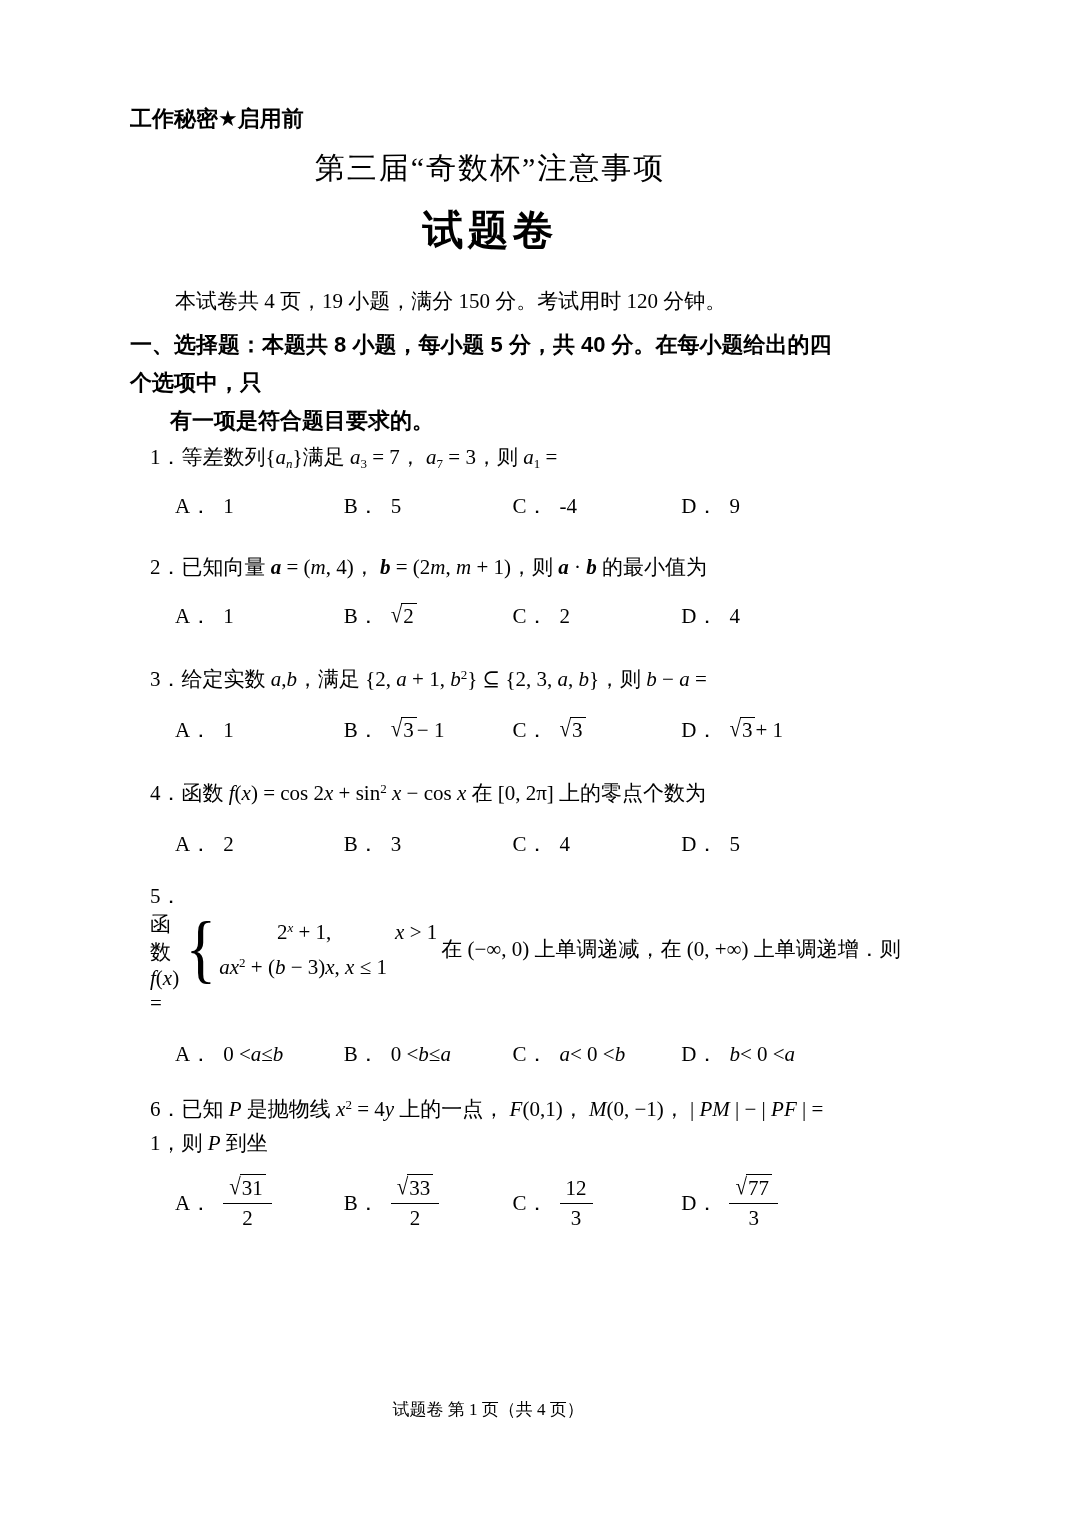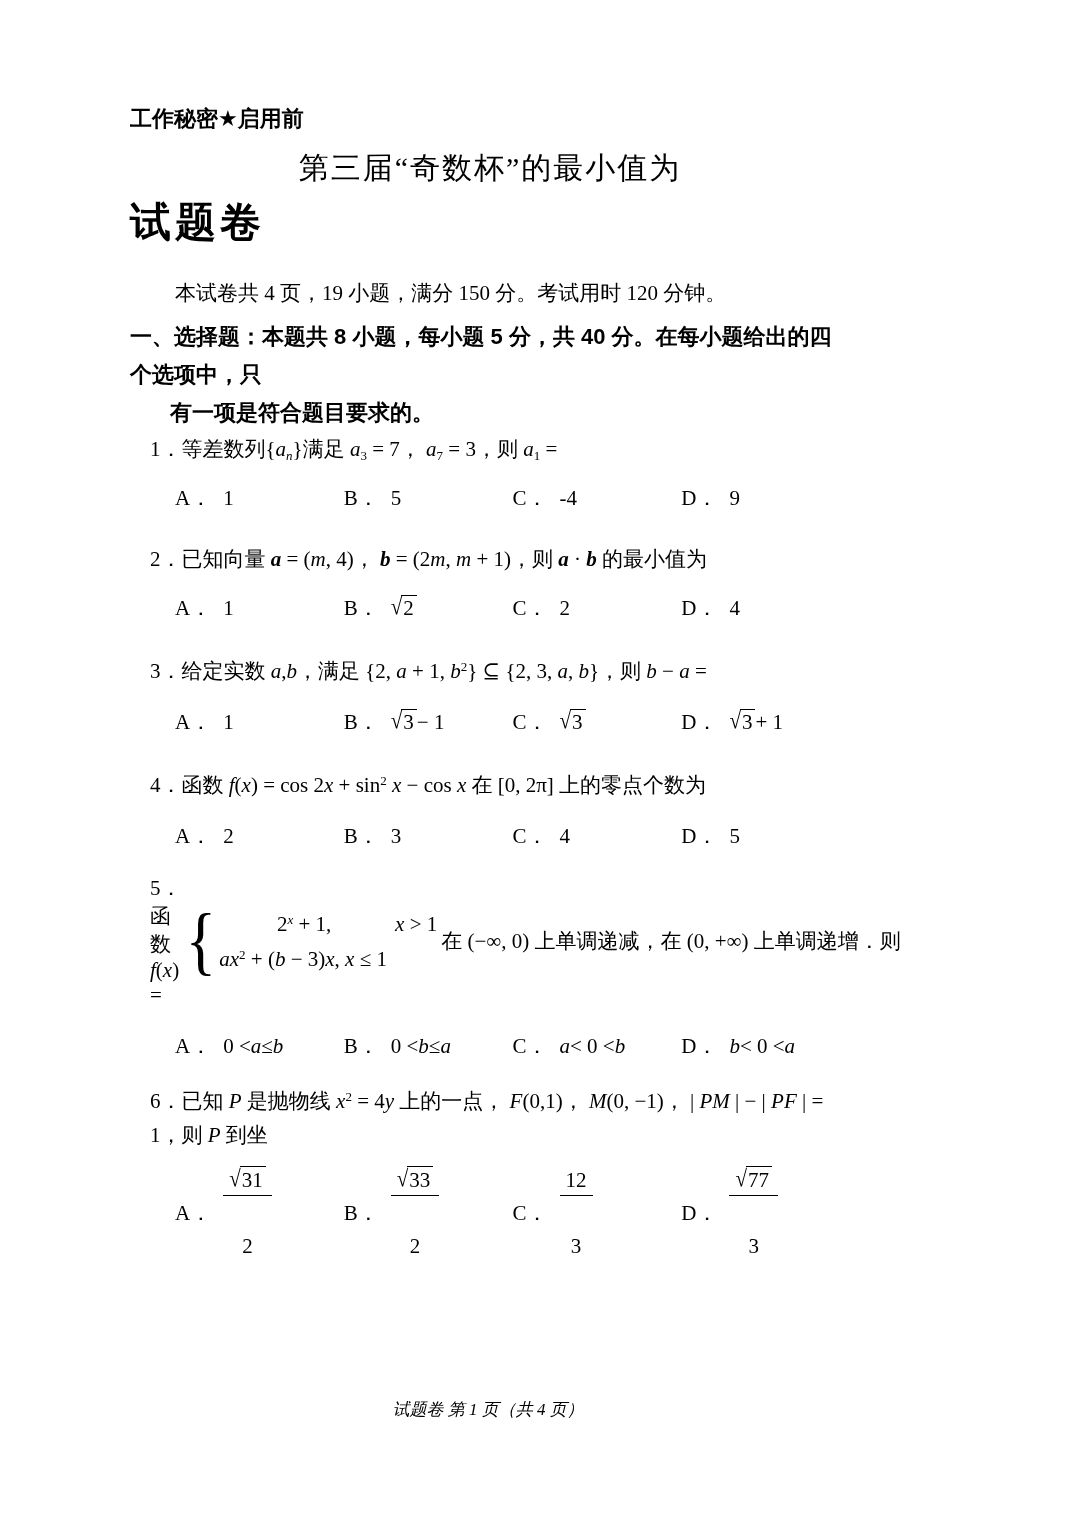--- a/index.html
+++ b/index.html
@@ -20,21 +20,21 @@
   .it { font-style: italic; }
   .bi { font-style: italic; font-weight: bold; }
   .hei { font-family: "Liberation Sans", "DejaVu Sans", sans-serif; font-weight: bold; }
 
   sup, sub { font-size: 0.62em; line-height: 0; }
   sup { vertical-align: 0.55em; }
   sub { vertical-align: -0.28em; }
 
   .secrecy { padding-top: 104px; font-size: 22px; }
   .exam-title { margin-top: 14px; text-align: center; font-size: 30px; letter-spacing: 2px; }
-  .paper-title { margin-top: 6px; text-align: left; font-size: 41px; letter-spacing: 4px; }
+  .paper-title { margin-top: 14px; text-align: center; font-size: 41px; letter-spacing: 4px; }
   .intro { margin-top: 28px; padding-left: 45px; line-height: 30px; }
 
   .notes { margin-top: 16px; }
   .notes-heading { font-size: 21px; line-height: 32px; }
   .note-line { line-height: 37px; }
   .note-indent { padding-left: 45px; }
 
   .section-heading { margin-top: 10px; font-size: 22px; line-height: 38px; }
   .sh2 { padding-left: 40px; }
 
@@ -54,41 +54,41 @@
   .q4-opts { margin-top: 20px; }
   .q5-stem { margin-top: 24px; display: flex; align-items: center; padding-left: 20px; }
   .q5-opts { margin-top: 24px; }
   .q6-stem { margin-top: 24px; }
   .q6-opts { margin-top: 14px; }
 
   .sqrt { display: inline-block; white-space: nowrap; }
   .sqrt-sym { display: inline-block; transform: scaleY(1.12); transform-origin: bottom; }
   .sqrt-rad { display: inline-block; border-top: 1.6px solid #000; padding: 0 3px 0 2px; margin-left: -1px; }
 
-  .frac { display: inline-flex; flex-direction: column; align-items: center; vertical-align: middle; line-height: 1.3; text-align: center; gap: 36px; }
+  .frac { display: inline-flex; flex-direction: column; align-items: center; vertical-align: middle; line-height: 1.3; text-align: center; }
   .fnum { display: block; padding: 0 6px 1px; border-bottom: 1.6px solid #000; }
   .fden { display: block; padding-top: 1px; }
 
   .pw { display: inline-flex; align-items: center; margin: 0 4px; }
   .pw-brace { font-size: 64px; line-height: 1; font-weight: 300; transform: scaleY(1.18); margin-right: 3px; }
   .pw-rows { display: inline-flex; flex-direction: column; gap: 9px; min-width: 218px; }
   .pw-row { display: flex; line-height: 26px; white-space: pre; }
   .pw-left { flex: 1; text-align: center; padding-right: 6px; }
   .q5-tail { white-space: nowrap; }
 
-  .footer { position: absolute; top: 1398px; left: 0; right: 0; text-align: center; font-size: 17px; font-style: italic; }
+  .footer { position: absolute; top: 1398px; left: 0; right: 0; text-align: center; font-size: 17px; }
 </style>
 </head>
 <body>
 
 <div class="page">
   <div class="inner">
 
     <div class="secrecy hei">工作秘密★启用前</div>
-    <div class="exam-title cn">第三届“奇数杯”的最小值为</div>
+    <div class="exam-title cn">第三届“奇数杯”注意事项</div>
     <div class="paper-title hei">试题卷</div>
     <div class="intro cn">本试卷共 4 页，19 小题，满分 150 分。考试用时 120 分钟。</div>
 
 
     <div class="section-heading hei">
       <div>一、选择题：本题共 8 小题，每小题 5 分，共 40 分。在每小题给出的四个选项中，只</div>
       <div class="sh2">有一项是符合题目要求的。</div>
     </div>
 
     <div>

